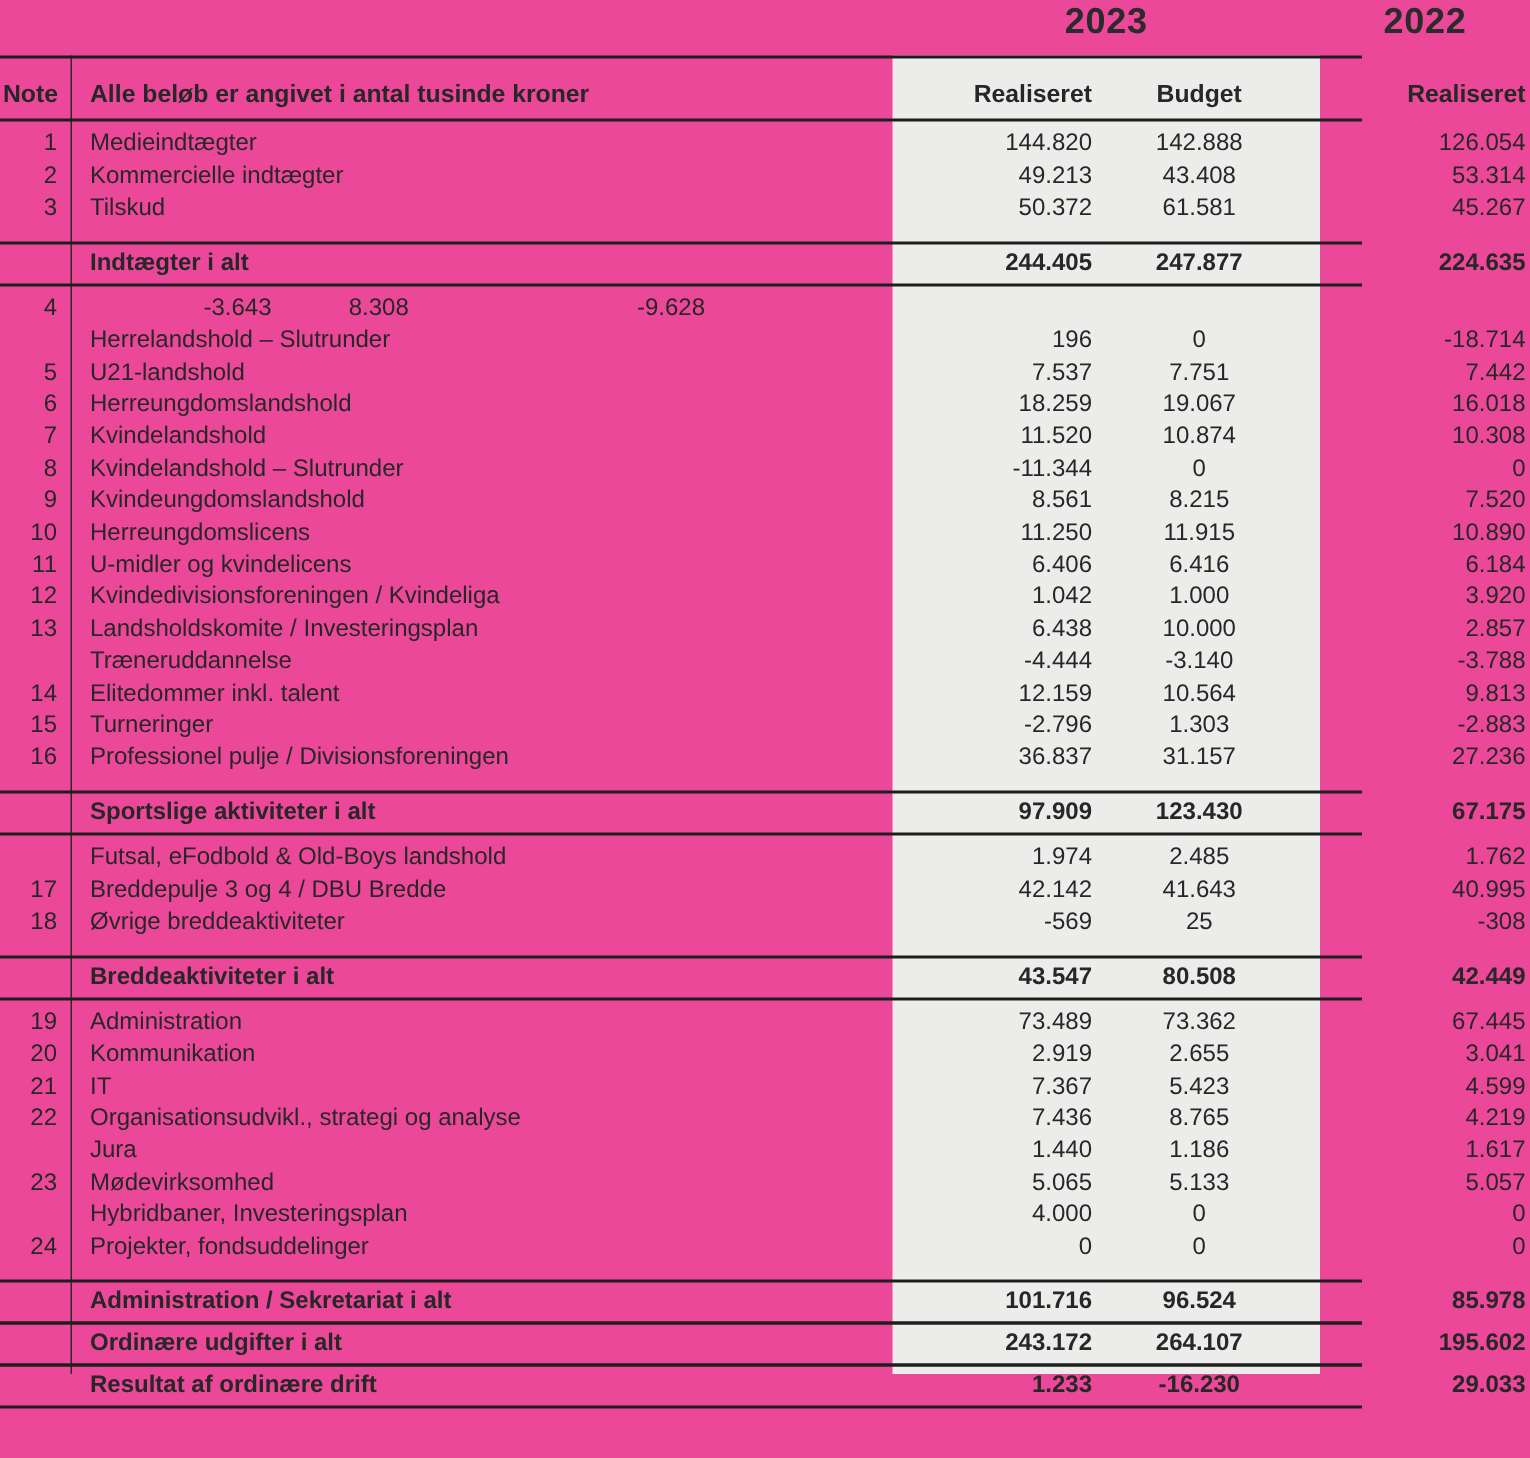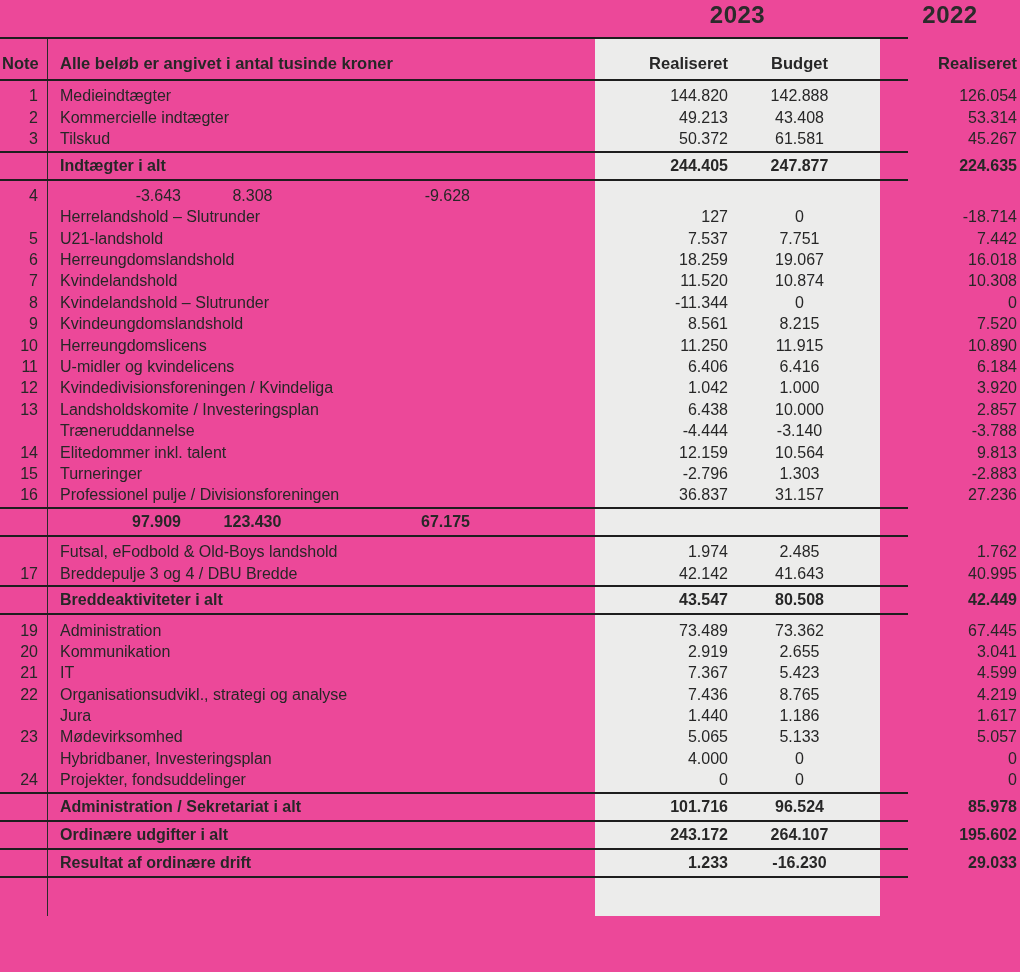--- a/index.html
+++ b/index.html
@@ -19,21 +19,21 @@
   .row { display:flex; }
   .hrow {
     height:44px; box-sizing:border-box;
     border-top:2px solid #1e1e1e; border-bottom:2px solid #1e1e1e;
     align-items:flex-end; padding-bottom:6px; font-weight:bold; font-size:16.5px;
   }
   .rows > div[data-type] { display:flex; align-items:center; }
   .rows > div[data-type]:first-of-type { margin-top:4.5px; }
   div[data-type="item"] { height:21.4px; font-size:16px; }
   div[data-type="total"] {
-    height:30px; box-sizing:border-box; margin-top:1px;
+    height:30px; box-sizing:border-box; margin-top:11px;
     border-top:2px solid #1e1e1e; border-bottom:2px solid #1e1e1e;
     font-weight:bold; font-size:16px;
   }
   div[data-type="total"] + div[data-type="item"] { margin-top:4.5px; }
   div[data-type="total"] + div[data-type="total"] { margin-top:-2px; }
   .c { flex:0 0 auto; box-sizing:border-box; white-space:nowrap; overflow:visible; }
   .c-note  { width:48px;  text-align:right; padding-right:10px; }
   .c-label { width:547px; padding-left:12px; }
   .c-r23   { width:133px; text-align:right; }
   .c-b23   { width:152px; text-align:center; padding-right:9px; }
@@ -95,21 +95,21 @@
         <div class="row" data-type="item">
           <div class="c c-note">4</div>
           <div class="c c-r23">-3.643</div>
           <div class="c c-b23">8.308</div>
           <div class="c c-r22">-9.628</div>
         </div>
 
         <div class="row" data-type="item">
           <div class="c c-note"></div>
           <div class="c c-label">Herrelandshold – Slutrunder</div>
-          <div class="c c-r23">127</div>
+          <div class="c c-r23">196</div>
           <div class="c c-b23">0</div>
           <div class="c c-r22">-18.714</div>
         </div>
 
         <div class="row" data-type="item">
           <div class="c c-note">5</div>
           <div class="c c-label">U21-landshold</div>
           <div class="c c-r23">7.537</div>
           <div class="c c-b23">7.751</div>
           <div class="c c-r22">7.442</div>
@@ -206,20 +206,21 @@
         <div class="row" data-type="item">
           <div class="c c-note">16</div>
           <div class="c c-label">Professionel pulje / Divisionsforeningen</div>
           <div class="c c-r23">36.837</div>
           <div class="c c-b23">31.157</div>
           <div class="c c-r22">27.236</div>
         </div>
 
         <div class="row" data-type="total">
           <div class="c c-note"></div>
+          <div class="c c-label">Sportslige aktiviteter i alt</div>
           <div class="c c-r23">97.909</div>
           <div class="c c-b23">123.430</div>
           <div class="c c-r22">67.175</div>
         </div>
 
         <div class="row" data-type="item">
           <div class="c c-note"></div>
           <div class="c c-label">Futsal, eFodbold &amp; Old-Boys landshold</div>
           <div class="c c-r23">1.974</div>
           <div class="c c-b23">2.485</div>
@@ -227,20 +228,27 @@
         </div>
 
         <div class="row" data-type="item">
           <div class="c c-note">17</div>
           <div class="c c-label">Breddepulje 3 og 4 / DBU Bredde</div>
           <div class="c c-r23">42.142</div>
           <div class="c c-b23">41.643</div>
           <div class="c c-r22">40.995</div>
         </div>
 
+        <div class="row" data-type="item">
+          <div class="c c-note">18</div>
+          <div class="c c-label">Øvrige breddeaktiviteter</div>
+          <div class="c c-r23">-569</div>
+          <div class="c c-b23">25</div>
+          <div class="c c-r22">-308</div>
+        </div>
 
         <div class="row" data-type="total">
           <div class="c c-note"></div>
           <div class="c c-label">Breddeaktiviteter i alt</div>
           <div class="c c-r23">43.547</div>
           <div class="c c-b23">80.508</div>
           <div class="c c-r22">42.449</div>
         </div>
 
         <div class="row" data-type="item">

